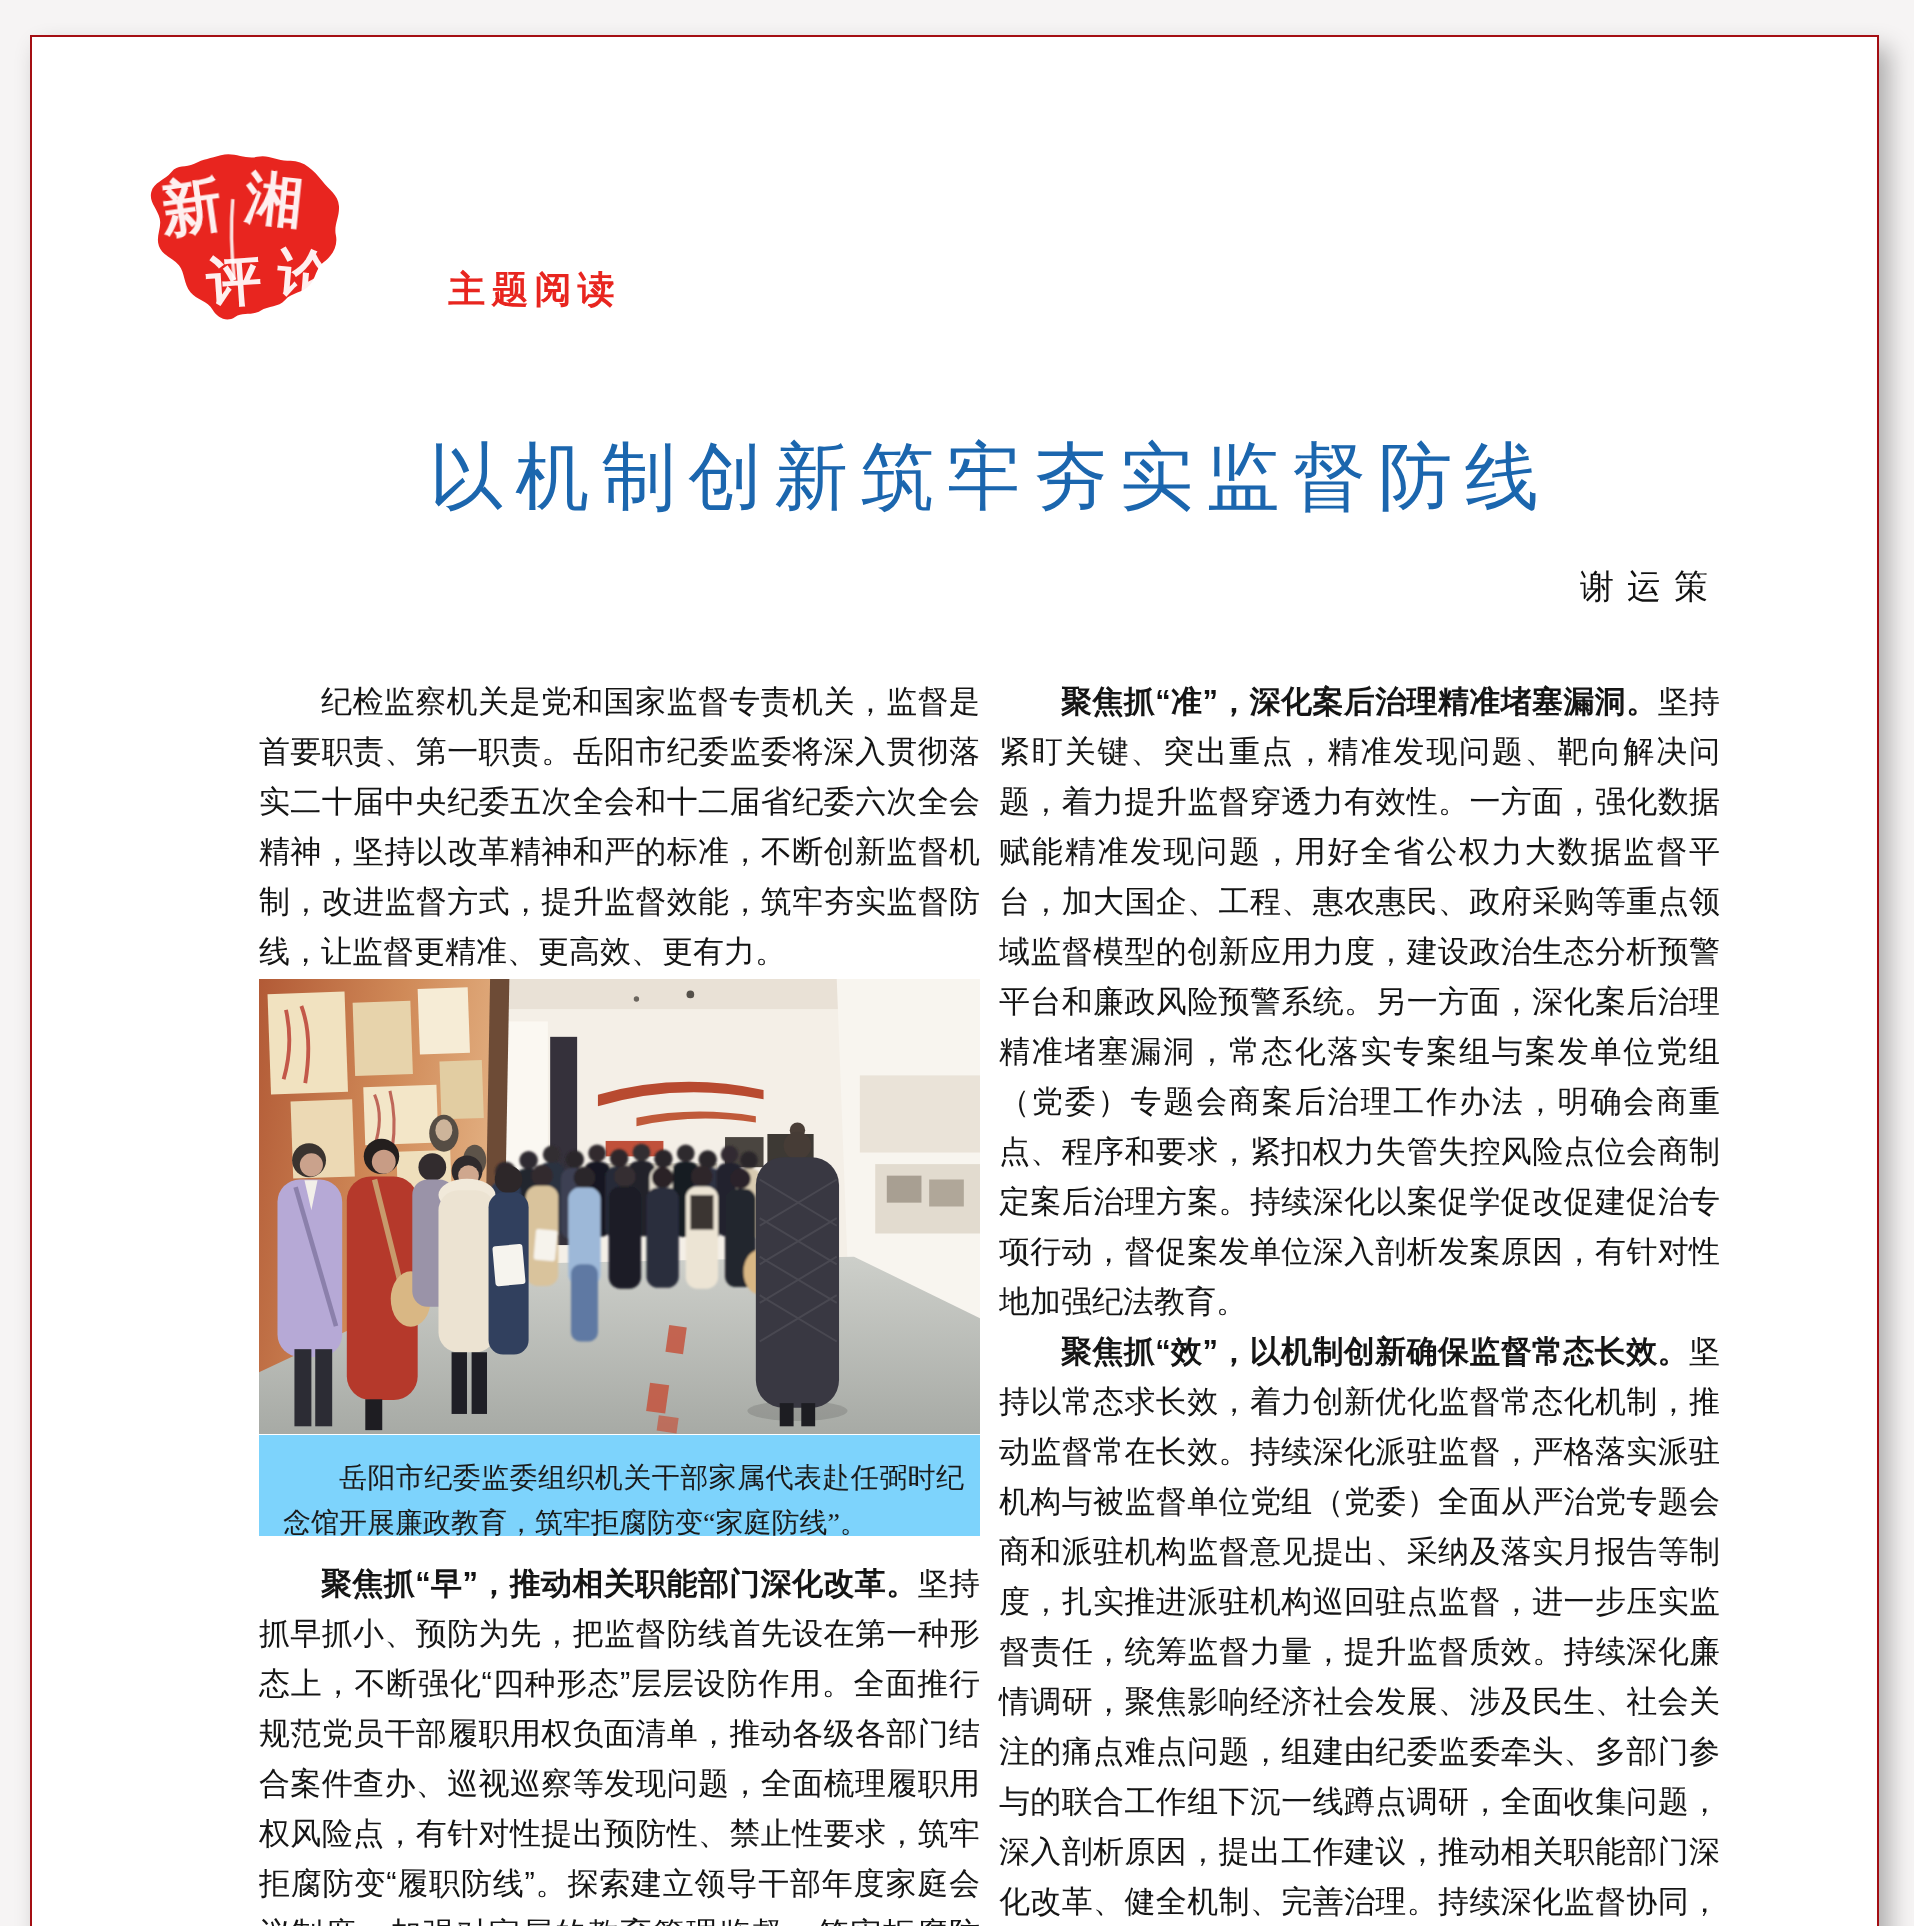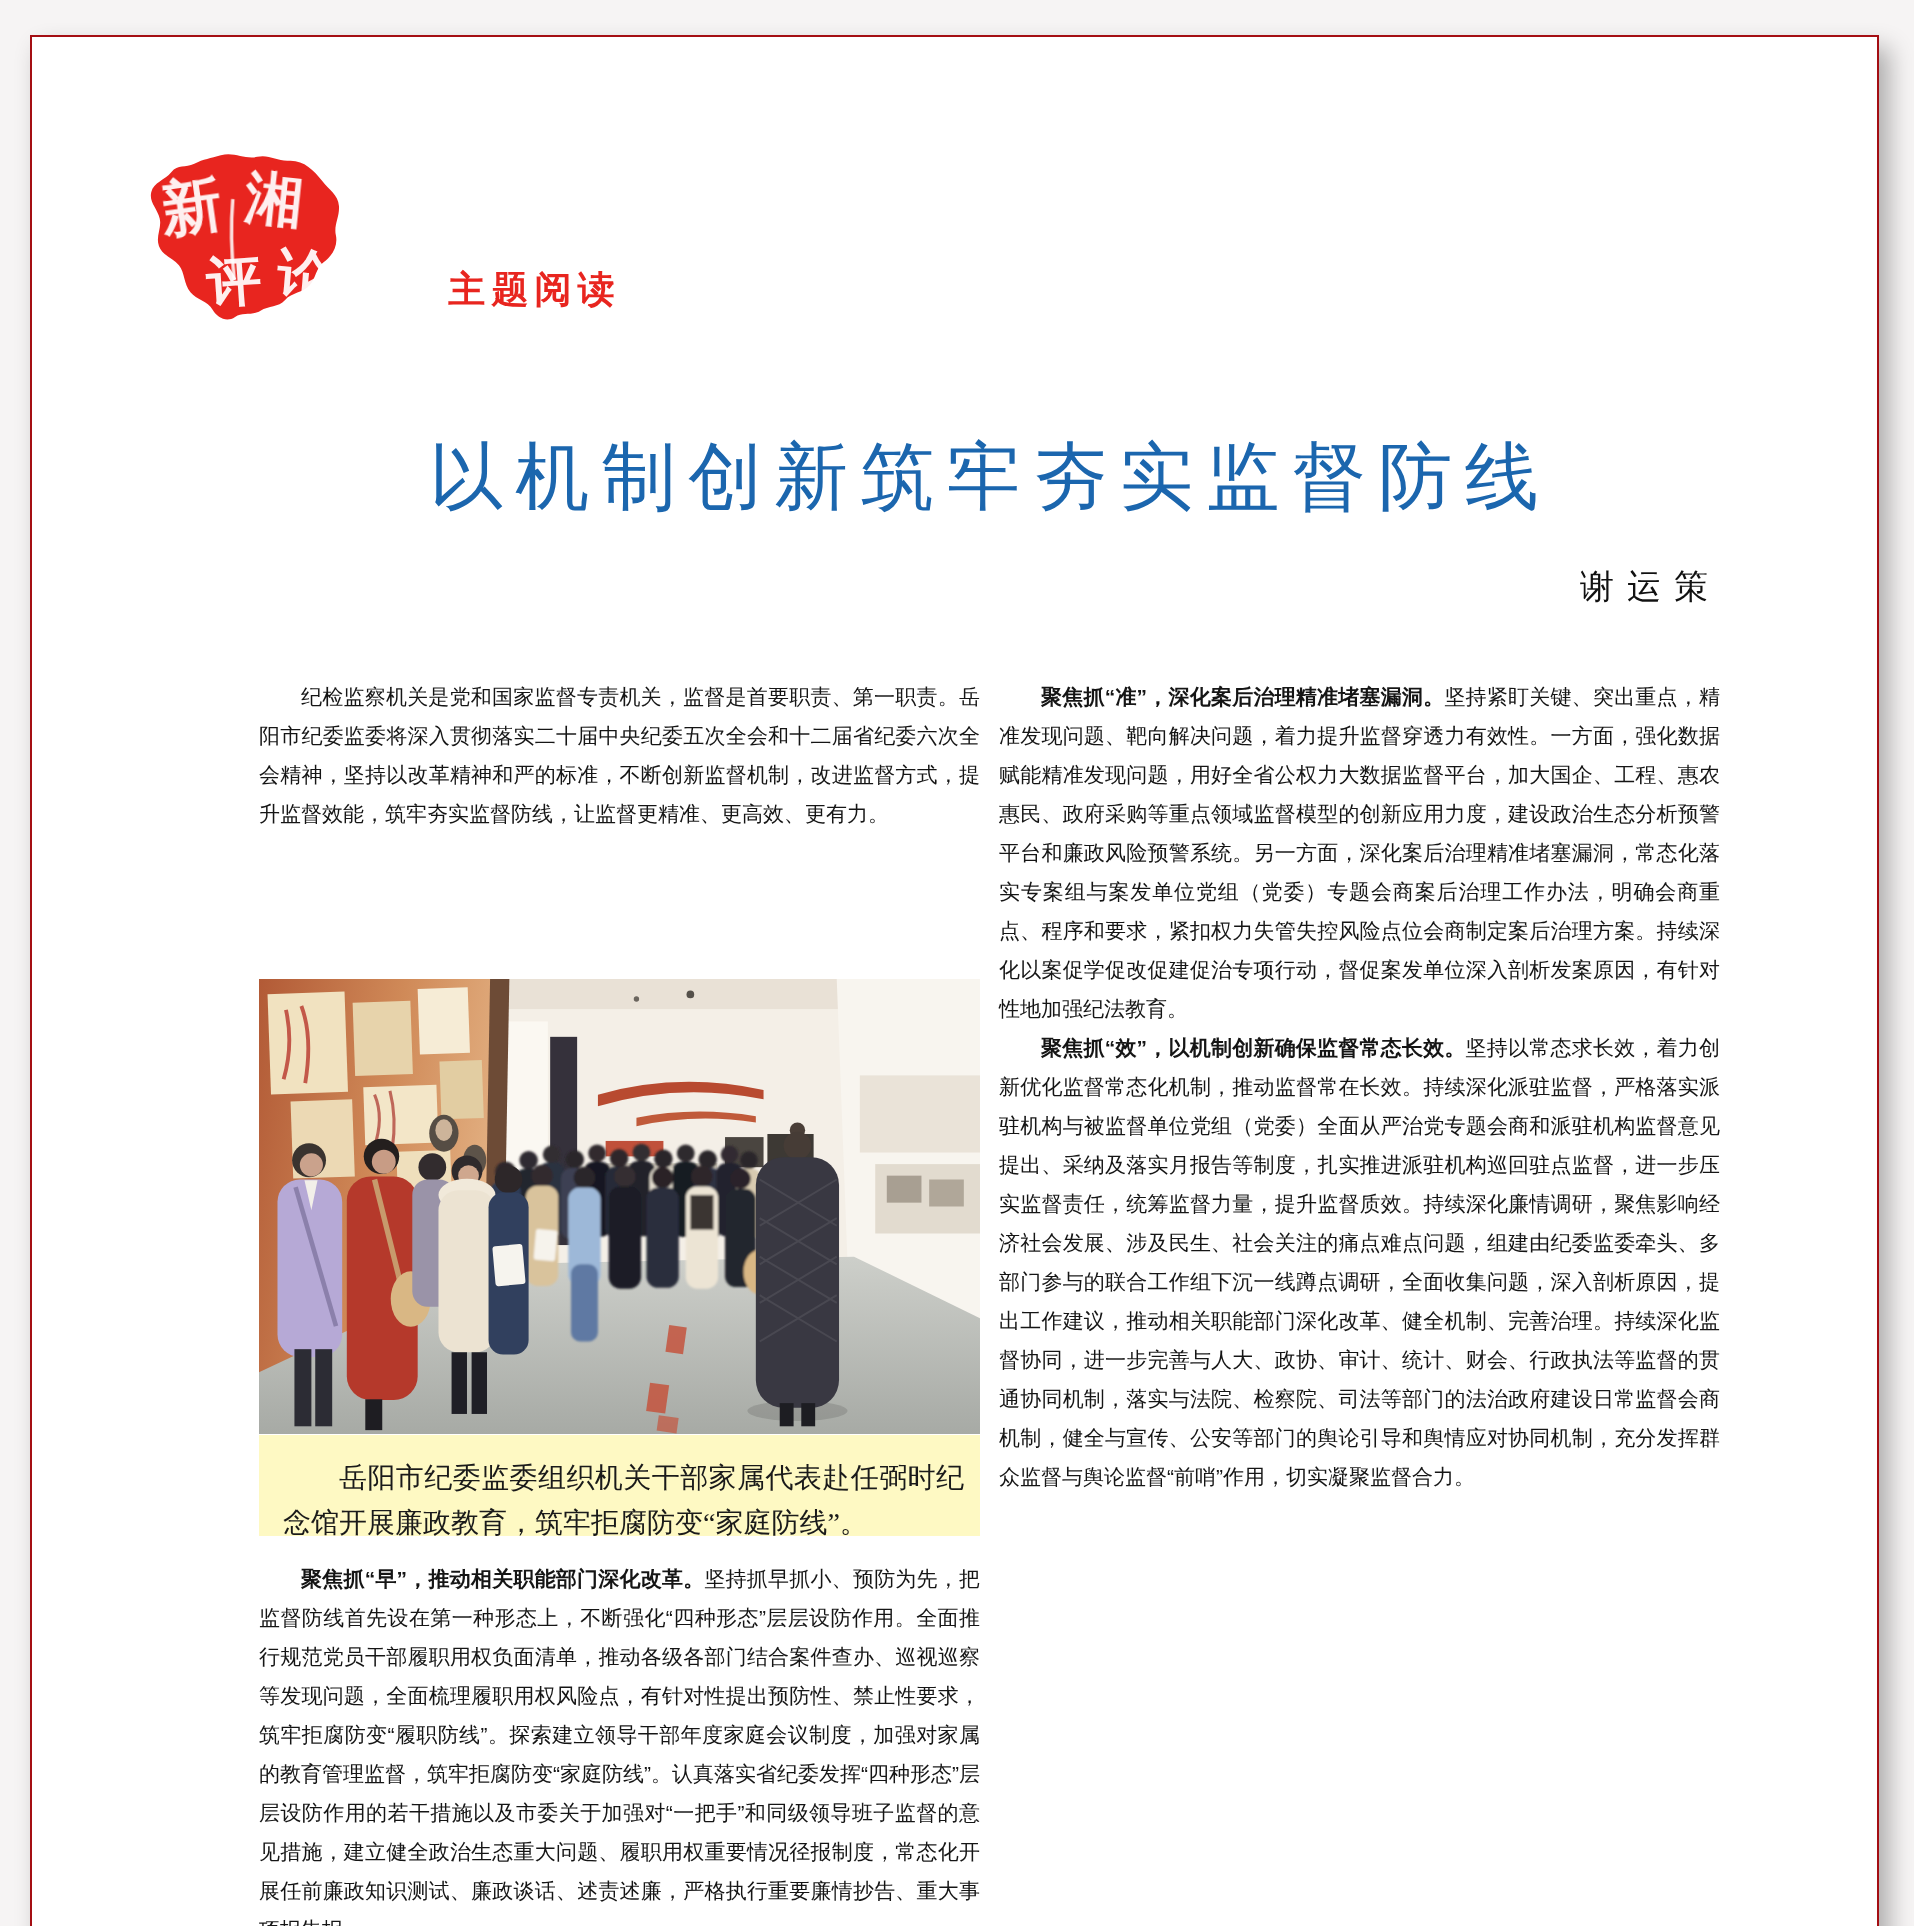--- a/index.html
+++ b/index.html
@@ -33,39 +33,39 @@
     letter-spacing:12.3px;
   }
   .article-author{
     position:absolute;left:259px;top:564px;width:1462px;
     text-align:right;
     font-size:34px;color:#111;letter-spacing:13px;
     font-family:"Liberation Serif", serif;
   }
   
   .body-text{
-    font-size:21px;line-height:39px;color:#151515;
+    font-size:31px;line-height:50px;color:#151515;
     text-align:justify;
   }
   .body-text p{margin:0;}
   .body-text p.indent{text-indent:2em;}
   .col-left-top{position:absolute;left:259px;top:677px;width:721px;}
   .col-left-bottom{position:absolute;left:259px;top:1559px;width:721px;}
   .col-right{position:absolute;left:999px;top:677px;width:721px;}
   .lead{font-weight:bold;}
   
   .photo{
     position:absolute;left:259px;top:979px;width:721px;height:455px;
     overflow:hidden;background:#ece6de;
   }
   .photo svg{display:block;width:100%;height:100%;}
   
   .photo-caption{
     position:absolute;left:259px;top:1435px;width:721px;height:101px;
-    background:#fef9c3;box-sizing:border-box;
+    background:#7dd3fc;box-sizing:border-box;
     padding:20px 16px 0 24px;
     font-family:"Liberation Serif", serif;
     font-size:28px;line-height:45px;color:#1a1a1a;
     text-indent:2em;text-align:justify;
   }
 </style>
 </head>
 <body>
 
 <div class="sheet"></div>

